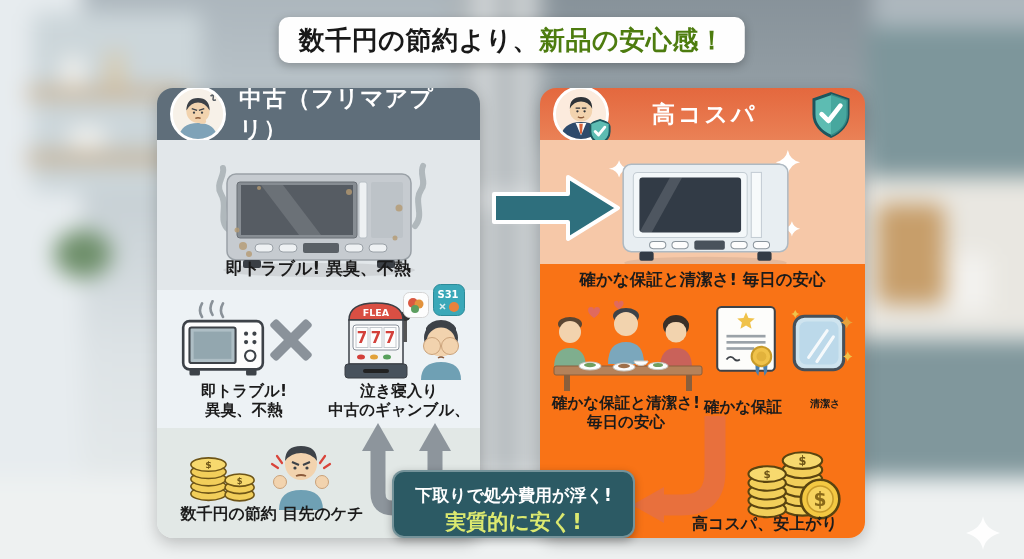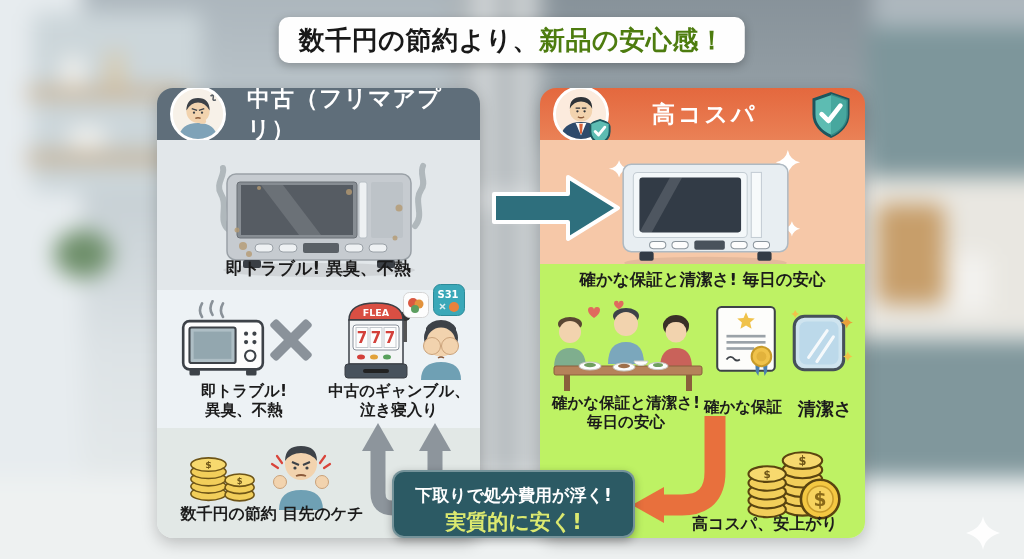--- a/index.html
+++ b/index.html
@@ -37,21 +37,21 @@
             box-shadow:0 3px 10px rgba(0,0,0,.25); white-space:nowrap;
             font-size:26px; font-weight:800; color:#191919; letter-spacing:.5px; }
   .banner .hl { color:#4d7c0f; }
 
   
   .panel { top:88px; width:323px; height:450px; border-radius:16px; overflow:hidden; z-index:2;
            box-shadow:0 5px 16px rgba(0,0,0,.22); }
   .panel-left  { left:157px; }
   .panel-right { left:540px; width:325px; }
   .phead { position:relative; height:52px; display:flex; align-items:center; }
-  .phead-left  { background:#5f6e7a;padding-left:8px; }
+  .phead-left  { background:#5f6e7a; }
   .phead-right { background:linear-gradient(180deg,#e4683e,#ea8156); }
   .ptitle { color:#fff; font-size:23px; font-weight:800; letter-spacing:1px; }
   .avatar { position:absolute; left:13px; top:-2px; width:56px; height:56px; border-radius:50%;
             border:3px solid #fff; overflow:visible; background:#f7f1e8; }
   .avatar svg { border-radius:50%; display:block; }
   .sect { position:absolute; left:0; width:100%; }
   .cap { position:absolute; text-align:center; font-weight:800; color:#1b1b1b; line-height:1.25; }
 
   
   .callout { left:392px; top:470px; width:243px; height:68px; z-index:5; background:#2c5a64;
@@ -208,22 +208,22 @@
         <path d="M13 22 Q18 12 28 12 Q38 12 43 22 L43 16 Q38 8 28 8 Q18 8 13 16 Z" fill="#3d4248"></path>
         <circle cx="19" cy="34" r="8.5" fill="#f2d3ae" stroke="#caa27a"></circle>
         <circle cx="37" cy="34" r="8.5" fill="#f2d3ae" stroke="#caa27a"></circle>
         <path d="M25 46 Q28 44 31 46" stroke="#8a5a3a" stroke-width="1.5" fill="none"></path>
       </svg>
       <div class="cap" style="left:12px; width:150px; top:92px; font-size:15.5px;">
         <div>即トラブル!</div>
         <div>異臭、不熱</div>
       </div>
       <div class="cap" style="left:162px; width:160px; top:92px; font-size:15.5px;">
+        <div>泣き寝入り</div>
         <div>中古のギャンブル、</div>
-        <div>泣き寝入り</div>
       </div>
     </div>
 
     <div class="sect" style="top:340px; height:110px; background:#e2e8e6;">
       <svg class="abs" style="left:28px; top:20px;" width="76" height="56" viewBox="0 0 72 54">
         <g stroke="#6e5518" stroke-width="1.5" fill="#f2ce5a">
           <ellipse cx="22" cy="44" rx="17" ry="6.5"></ellipse>
             <ellipse cx="22" cy="37" rx="17" ry="6.5"></ellipse>
           <ellipse cx="22" cy="30" rx="17" ry="6.5"></ellipse>
             <ellipse cx="22" cy="23" rx="17" ry="6.5"></ellipse>
@@ -298,21 +298,21 @@
         <rect x="40" y="92" width="16" height="7" rx="3.5" fill="#fdfdfd" stroke="#8a949c"></rect>
         <rect x="62" y="92" width="16" height="7" rx="3.5" fill="#fdfdfd" stroke="#8a949c"></rect>
         <rect x="84" y="91" width="30" height="9" rx="2" fill="#49525c"></rect>
         <rect x="120" y="92" width="16" height="7" rx="3.5" fill="#fdfdfd" stroke="#8a949c"></rect>
         <rect x="142" y="92" width="16" height="7" rx="3.5" fill="#fdfdfd" stroke="#8a949c"></rect>
         <rect x="30" y="102" width="14" height="9" rx="2" fill="#323b46"></rect>
         <rect x="146" y="102" width="14" height="9" rx="2" fill="#323b46"></rect>
       </svg>
     </div>
 
-    <div class="sect" style="top:176px; height:274px; background:#bef264;">
+    <div class="sect" style="top:176px; height:274px; background:#f97316;">
       <div class="cap" style="left:0; width:100%; top:6px; font-size:16.5px;">確かな保証と清潔さ! 毎日の安心</div>
 
       <svg class="abs" style="left:8px; top:32px;" width="160" height="100" viewBox="0 0 160 100">
         <path d="M52 6 a4 4 0 0 1 8 0 a4 4 0 0 1 8 0 q0 5 -8 10 q-8 -5 -8 -10 Z" fill="#e06a5e" transform="scale(0.6) translate(58,6)"></path>
         <path d="M40 14 a3 3 0 0 1 6 0 a3 3 0 0 1 6 0 q0 4 -6 8 q-6 -4 -6 -8 Z" fill="#e06a5e"></path>
         <ellipse cx="78" cy="20" rx="13" ry="8" fill="#3d4248"></ellipse>
         <circle cx="78" cy="28" r="12" fill="#f2d3ae"></circle>
         <path d="M60 68 Q60 46 78 46 Q96 46 96 68 Z" fill="#7ba7bc"></path>
         <ellipse cx="22" cy="28" rx="12" ry="7" fill="#5a4633"></ellipse>
         <circle cx="22" cy="36" r="11" fill="#f2d3ae"></circle>
@@ -353,21 +353,21 @@
         <path d="M57 8 Q58.3 13 63 14 Q58.3 15 57 20 Q55.7 15 51 14 Q55.7 13 57 8 Z" fill="#e8a23c"></path>
         <path d="M58 42 Q59 46 62.5 47 Q59 48 58 52 Q57 48 53.5 47 Q57 46 58 42 Z" fill="#f0c24a"></path>
         <path d="M7 2 Q7.8 5 11 5.8 Q7.8 6.6 7 10 Q6.2 6.6 3 5.8 Q6.2 5 7 2 Z" fill="#f0c24a"></path>
       </svg>
 
       <div class="cap" style="left:0px; width:172px; top:130px; font-size:15.5px;">
         <div>確かな保証と清潔さ!</div>
         <div>毎日の安心</div>
       </div>
       <div class="cap" style="left:158px; width:90px; top:134px; font-size:15.5px;">確かな保証</div>
-      <div class="cap" style="left:250px; width:70px; top:134px; font-size:18px;">清潔さ</div>
+      <div class="cap" style="left:250px; width:70px; top:134px; font-size:10px;">清潔さ</div>
 
       <svg class="abs" style="left:196px; top:158px;" width="108" height="100" viewBox="0 0 104 96">
         <g stroke="#5a4410" stroke-width="2" fill="#f2ce5a">
           <ellipse cx="64" cy="82" rx="19" ry="8"></ellipse>
             <ellipse cx="64" cy="73" rx="19" ry="8"></ellipse>
           <ellipse cx="64" cy="64" rx="19" ry="8"></ellipse>
             <ellipse cx="64" cy="55" rx="19" ry="8"></ellipse>
           <ellipse cx="64" cy="46" rx="19" ry="8"></ellipse>
             <ellipse cx="64" cy="37" rx="19" ry="8" fill="#f7d96e"></ellipse>
         </g>

